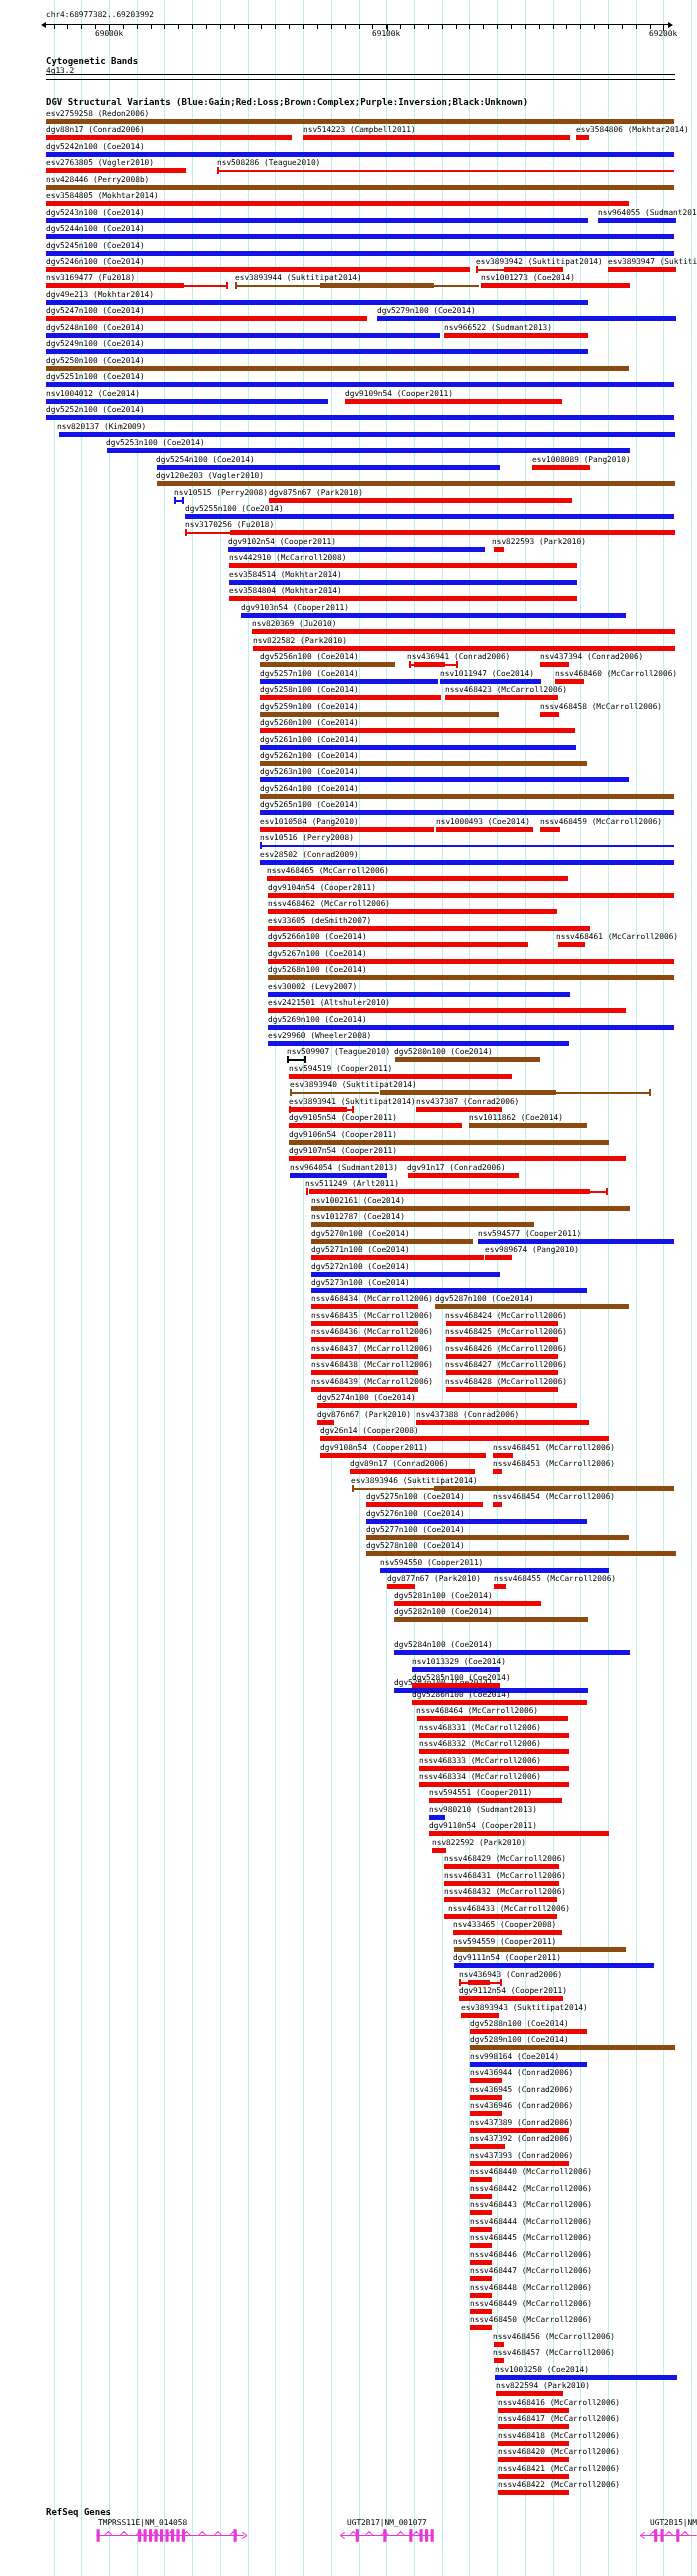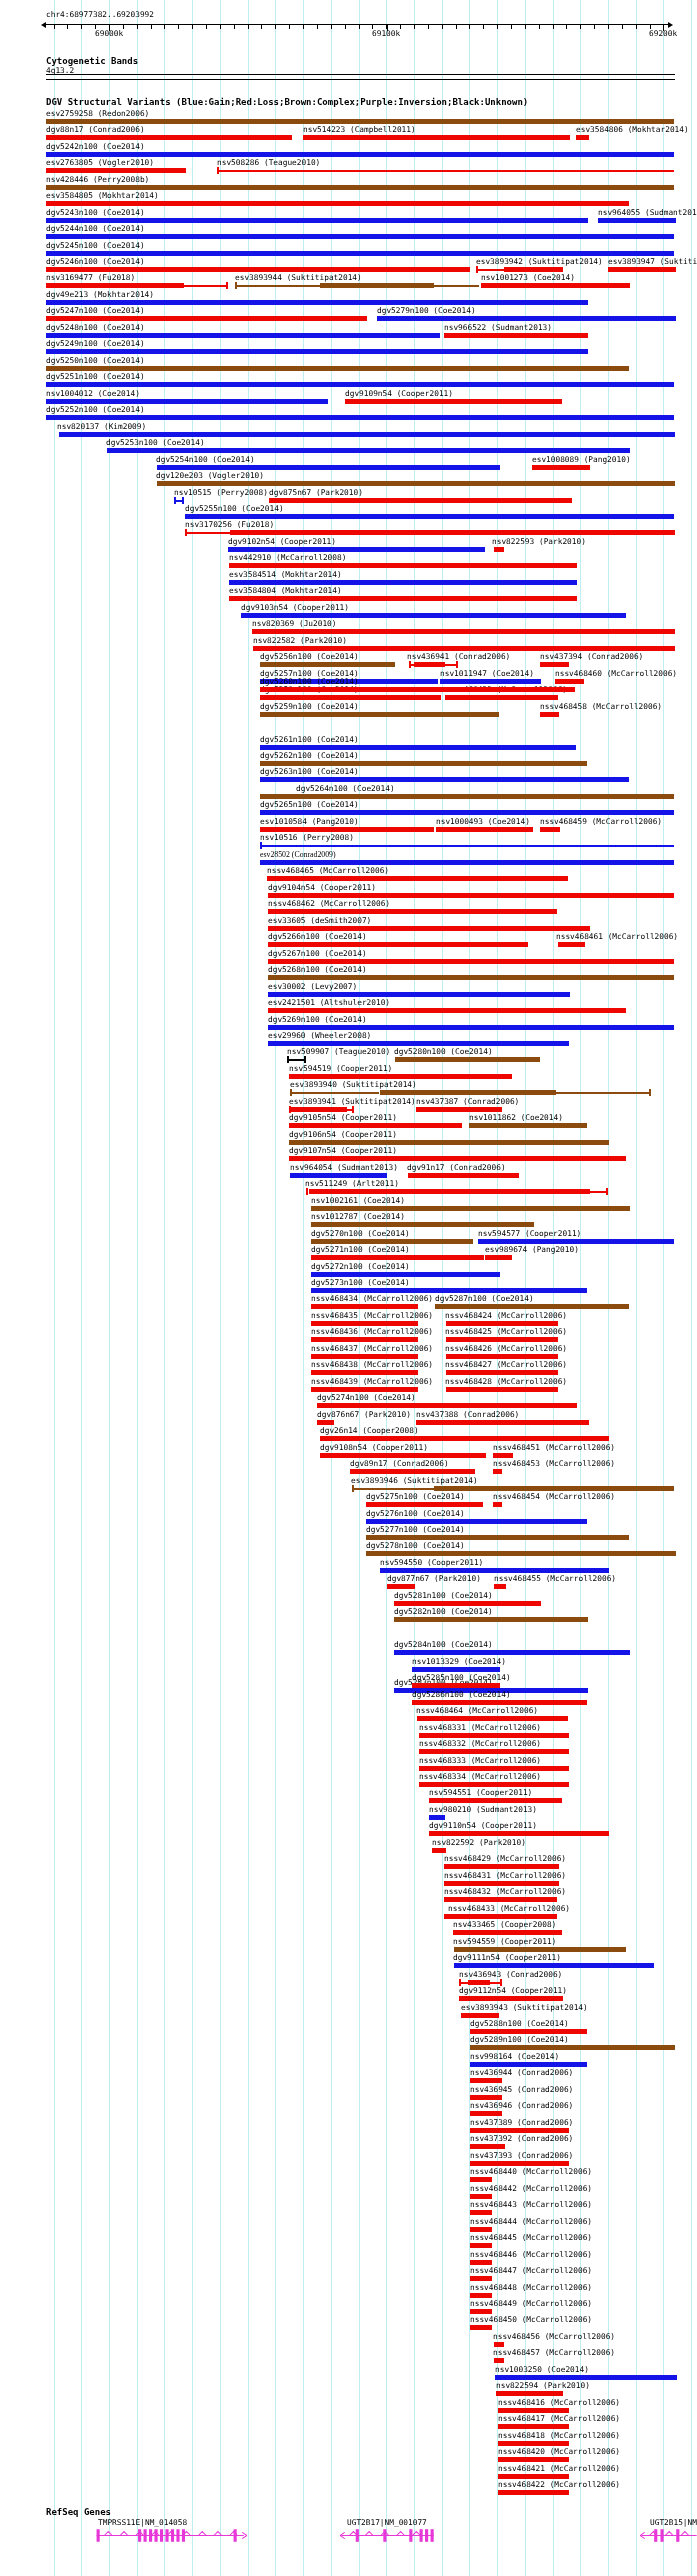--- a/index.html
+++ b/index.html
@@ -324,58 +324,58 @@
         <div class="seg-bar" style="left: 260px; width: 181px; background: rgb(238, 7, 0);"></div>
         <div class="vlabel" style="left: 445px;">nssv468423 (McCarroll2006)</div>
         <div class="seg-bar" style="left: 445px; width: 113px; background: rgb(238, 7, 0);"></div>
       </div>
       <div class="vrow" style="top: 703px;">
         <div class="vlabel" style="left: 260px;">dgv5259n100 (Coe2014)</div>
         <div class="seg-bar" style="left: 260px; width: 239px; background: rgb(139, 74, 14);"></div>
         <div class="vlabel" style="left: 540px;">nssv468458 (McCarroll2006)</div>
         <div class="seg-bar" style="left: 540px; width: 19px; background: rgb(238, 7, 0);"></div>
       </div>
-      <div class="vrow" style="top: 678px;">
+      <div class="vrow" style="top: 719px;">
         <div class="vlabel" style="left: 260px;">dgv5260n100 (Coe2014)</div>
         <div class="seg-bar" style="left: 260px; width: 315px; background: rgb(238, 7, 0);"></div>
       </div>
       <div class="vrow" style="top: 736px;">
         <div class="vlabel" style="left: 260px;">dgv5261n100 (Coe2014)</div>
         <div class="seg-bar" style="left: 260px; width: 316px; background: rgb(20, 20, 232);"></div>
       </div>
       <div class="vrow" style="top: 752px;">
         <div class="vlabel" style="left: 260px;">dgv5262n100 (Coe2014)</div>
         <div class="seg-bar" style="left: 260px; width: 327px; background: rgb(139, 74, 14);"></div>
       </div>
       <div class="vrow" style="top: 768px;">
         <div class="vlabel" style="left: 260px;">dgv5263n100 (Coe2014)</div>
         <div class="seg-bar" style="left: 260px; width: 369px; background: rgb(20, 20, 232);"></div>
       </div>
       <div class="vrow" style="top: 785px;">
-        <div class="vlabel" style="left: 260px; margin-left: 36px;">dgv5264n100 (Coe2014)</div>
+        <div class="vlabel" style="left: 260px;">dgv5264n100 (Coe2014)</div>
         <div class="seg-bar" style="left: 260px; width: 414px; background: rgb(139, 74, 14);"></div>
       </div>
       <div class="vrow" style="top: 801px;">
         <div class="vlabel" style="left: 260px;">dgv5265n100 (Coe2014)</div>
         <div class="seg-bar" style="left: 260px; width: 414px; background: rgb(20, 20, 232);"></div>
       </div>
       <div class="vrow" style="top: 818px;">
         <div class="vlabel" style="left: 260px;">esv1010584 (Pang2010)</div>
         <div class="seg-bar" style="left: 260px; width: 174px; background: rgb(238, 7, 0);"></div>
         <div class="vlabel" style="left: 436px;">nsv1000493 (Coe2014)</div>
         <div class="seg-bar" style="left: 436px; width: 97px; background: rgb(238, 7, 0);"></div>
         <div class="vlabel" style="left: 540px;">nssv468459 (McCarroll2006)</div>
         <div class="seg-bar" style="left: 540px; width: 19.6px; background: rgb(238, 7, 0);"></div>
       </div>
       <div class="vrow" style="top: 834px;">
         <div class="vlabel" style="left: 260px;">nsv10516 (Perry2008)</div>
         <div class="seg-tick" style="left: 260px; background: rgb(20, 20, 232);"></div>
         <div class="seg-line" style="left: 260px; width: 414px; background: rgb(20, 20, 232);"></div>
       </div>
-      <div class="vrow" style="top: 851px; font-family: Liberation Serif, serif;">
+      <div class="vrow" style="top: 851px;">
         <div class="vlabel" style="left: 260px;">esv28502 (Conrad2009)</div>
         <div class="seg-bar" style="left: 260px; width: 414px; background: rgb(20, 20, 232);"></div>
       </div>
       <div class="vrow" style="top: 867px;">
         <div class="vlabel" style="left: 267px;">nssv468465 (McCarroll2006)</div>
         <div class="seg-bar" style="left: 267px; width: 301px; background: rgb(238, 7, 0);"></div>
       </div>
       <div class="vrow" style="top: 884px;">
         <div class="vlabel" style="left: 268px;">dgv9104n54 (Cooper2011)</div>
         <div class="seg-bar" style="left: 268px; width: 406px; background: rgb(238, 7, 0);"></div>

